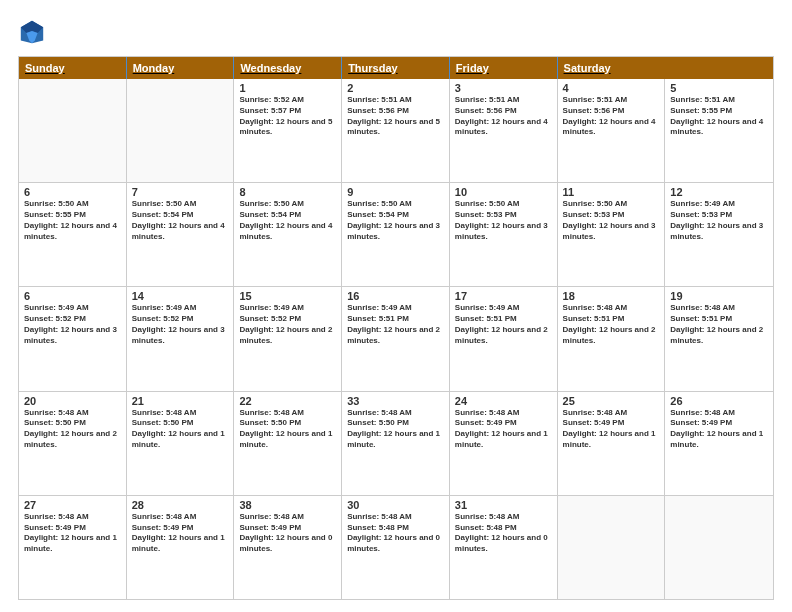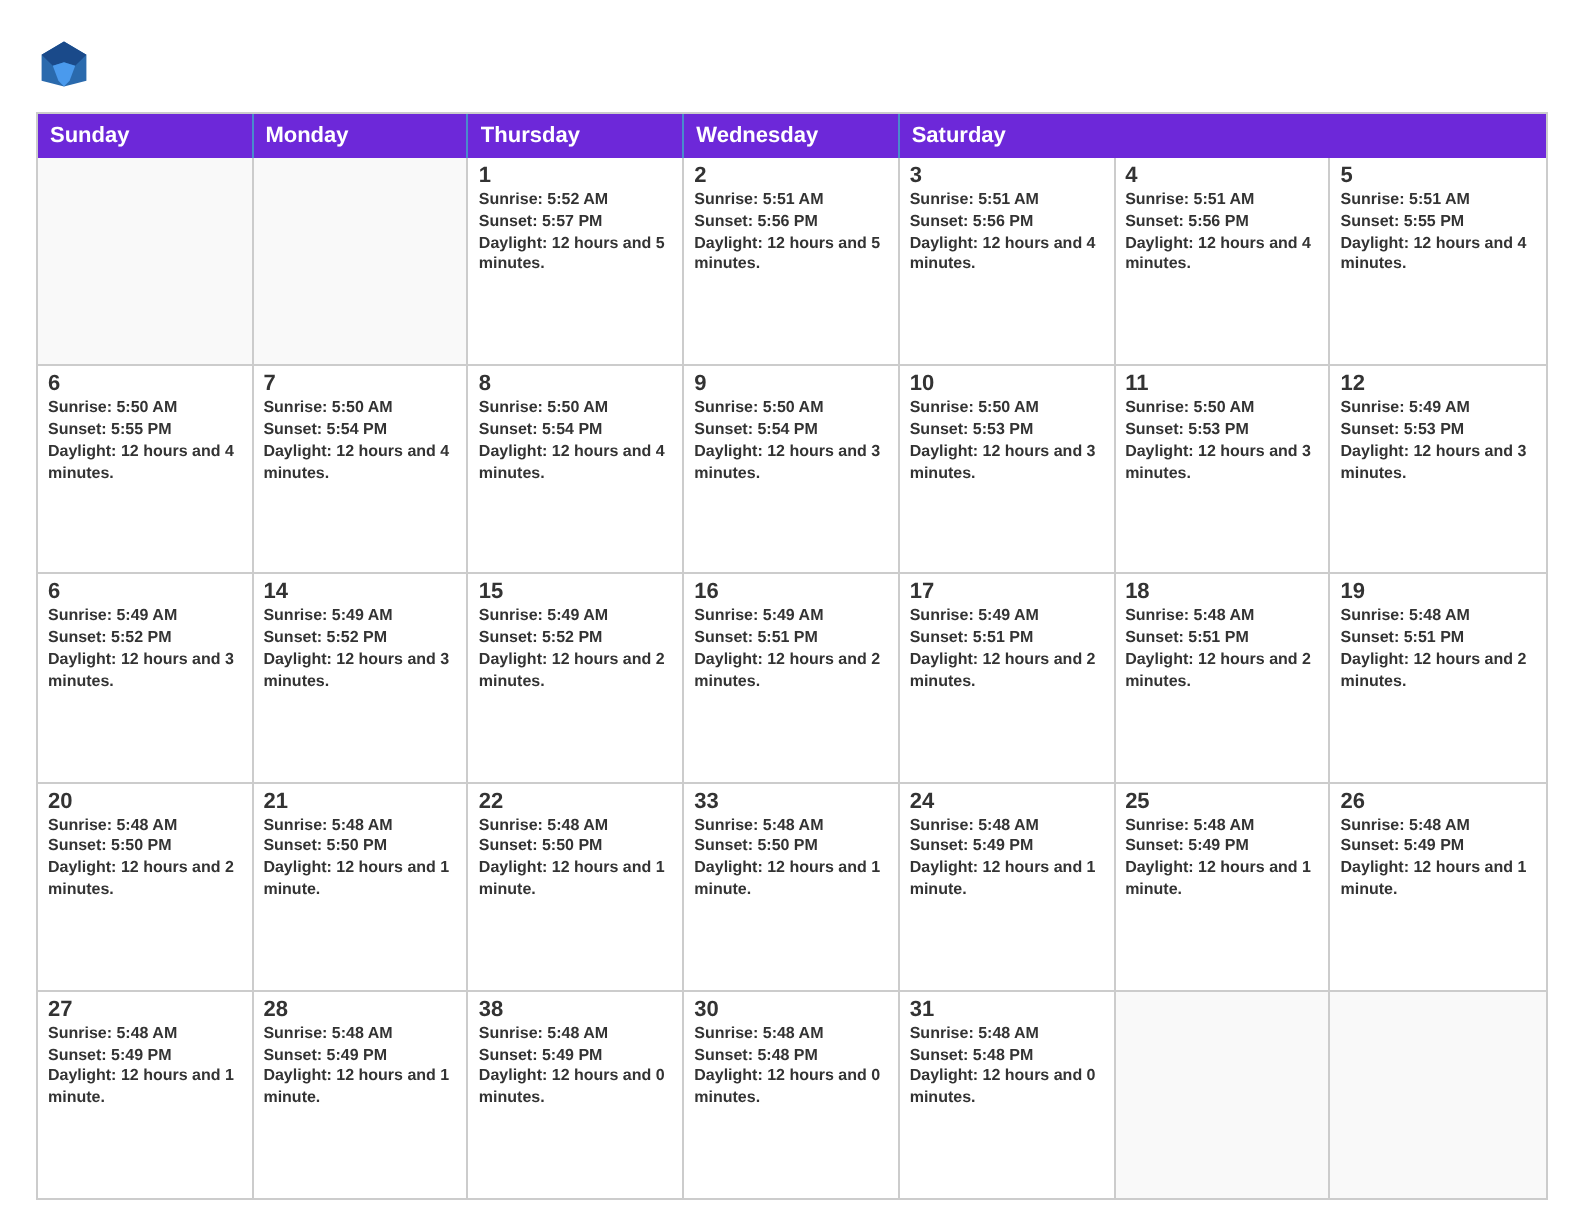--- a/index.html
+++ b/index.html
@@ -63,21 +63,22 @@
     }
     .calendar {
       flex: 1;
       display: flex;
       flex-direction: column;
       border: 1px solid #ccc;
     }
     .cal-header {
       display: grid;
       grid-template-columns: repeat(7, 1fr);
-      background: #6d28d9;
+      background: #a16207;
+      text-decoration: underline;
     }
     .cal-header-cell {
       color: #fff;
       font-size: 11px;
       font-weight: bold;
       padding: 5px 6px;
       text-align: left;
       border-right: 1px solid #4a8acc;
     }
     .cal-header-cell:last-child { border-right: none; }
@@ -135,22 +136,23 @@
     <div class="title-block">
       <div class="title-month"></div>
       <div class="title-location"></div>
     </div>
   </div>
 
   <div class="calendar">
     <div class="cal-header">
     <div class="cal-header-cell">Sunday</div>
         <div class="cal-header-cell">Monday</div>
+        <div class="cal-header-cell">Wednesday</div>
         <div class="cal-header-cell">Thursday</div>
-        <div class="cal-header-cell">Wednesday</div>
+        <div class="cal-header-cell">Friday</div>
         <div class="cal-header-cell">Saturday</div>
       </div>
     <div class="cal-body">
     <div class="cal-row">
           <div class="cal-cell empty"></div>
           <div class="cal-cell empty"></div>
           <div class="cal-cell">
             <span class="day-num">1</span>
             <div class="cell-text" style="white-space: pre-line;">Sunrise: 5:52 AM
 Sunset: 5:57 PM

